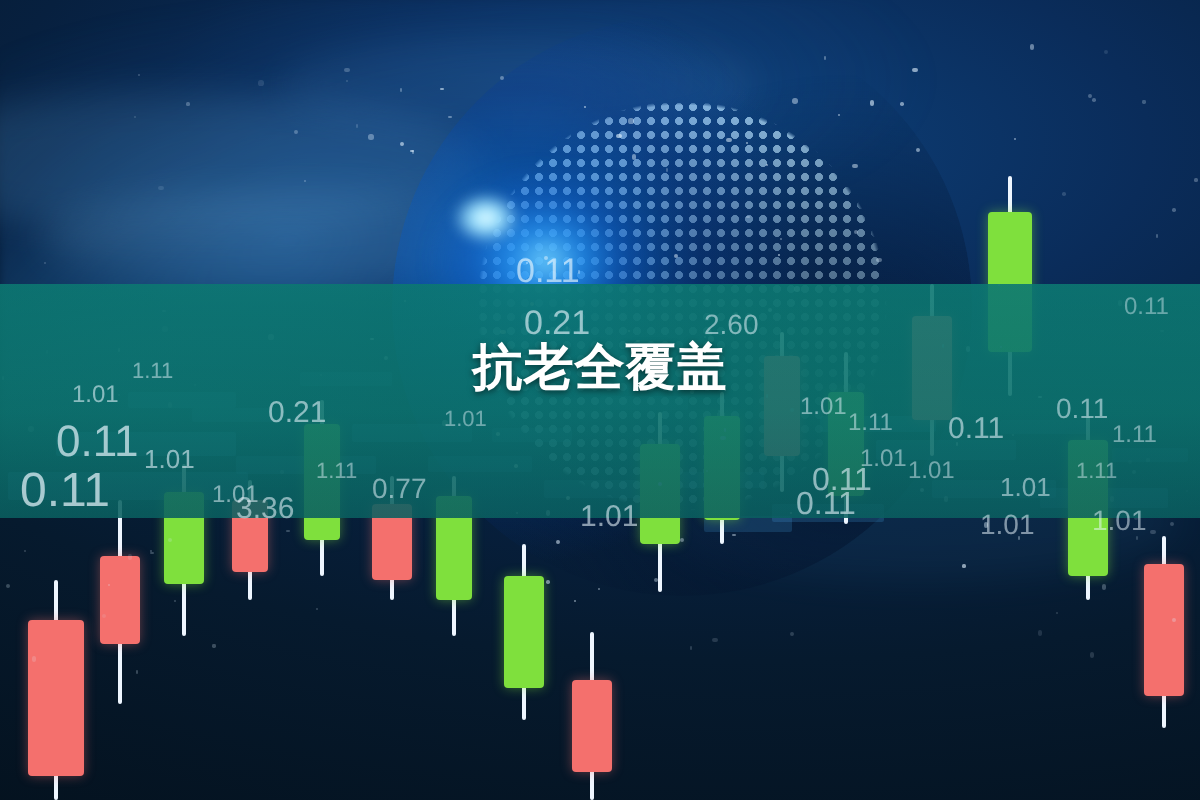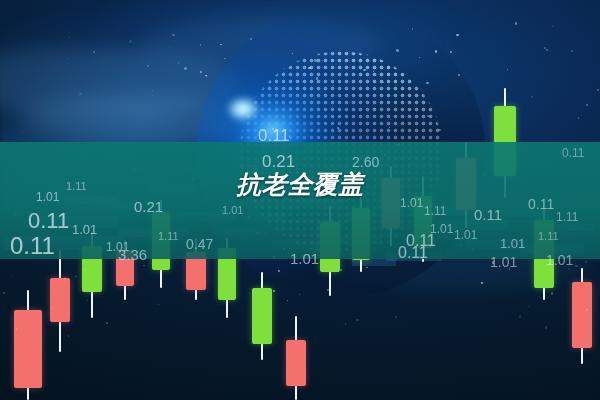--- a/index.html
+++ b/index.html
@@ -87,21 +87,21 @@
   
   .spark{position:absolute;background:rgba(225,242,255,.85);border-radius:50%;}
 
   
   #title{
     position:absolute;left:0;top:163px;width:600px;
     text-align:center;color:#ffffff;font-weight:bold;
     font-size:25px;line-height:43px;letter-spacing:.5px;
     text-shadow:0 1px 3px rgba(0,0,0,.55);
   }
-  #title .l2{display:block;font-style:italic;}
+  #title .l2{display:block;}
 </style>
 </head>
 <body>
 
 <div id="stage">
 
   <div class="layer" id="bg-base"></div>
   <div class="layer" id="bg-sweep"></div>
 
   <div class="wisp" style="left:-60px;top:46px;width:300px;height:70px;background:rgba(110,180,230,.30);"></div>
@@ -367,21 +367,21 @@
   <div class="layer" id="digits-layer">
       <div class="digit" style="left: 28px; top: 208px; font-size: 22px; opacity: 0.85;">0.11</div>
       <div class="digit" style="left: 10px; top: 232px; font-size: 24px; opacity: 0.88;">0.11</div>
       <div class="digit" style="left: 36px; top: 190px; font-size: 12px; opacity: 0.7;">1.01</div>
       <div class="digit" style="left: 66px; top: 180px; font-size: 11px; opacity: 0.6;">1.11</div>
       <div class="digit" style="left: 72px; top: 222px; font-size: 13px; opacity: 0.72;">1.01</div>
       <div class="digit" style="left: 106px; top: 240px; font-size: 12px; opacity: 0.66;">1.01</div>
       <div class="digit" style="left: 118px; top: 246px; font-size: 15px; opacity: 0.7;">3.36</div>
       <div class="digit" style="left: 134px; top: 198px; font-size: 15px; opacity: 0.72;">0.21</div>
       <div class="digit" style="left: 158px; top: 230px; font-size: 11px; opacity: 0.58;">1.11</div>
-      <div class="digit" style="left: 186px; top: 236px; font-size: 14px; opacity: 0.66;">0.47</div>
+      <div class="digit" style="left: 186px; top: 236px; font-size: 14px; opacity: 0.66;">0.77</div>
       <div class="digit" style="left: 222px; top: 204px; font-size: 11px; opacity: 0.55;">1.01</div>
       <div class="digit" style="left: 258px; top: 126px; font-size: 17px; opacity: 0.8;">0.11</div>
       <div class="digit" style="left: 262px; top: 152px; font-size: 17px; opacity: 0.78;">0.21</div>
       <div class="digit" style="left: 352px; top: 154px; font-size: 14px; opacity: 0.66;">2.60</div>
       <div class="digit" style="left: 290px; top: 250px; font-size: 15px; opacity: 0.72;">1.01</div>
       <div class="digit" style="left: 400px; top: 196px; font-size: 12px; opacity: 0.62;">1.01</div>
       <div class="digit" style="left: 424px; top: 204px; font-size: 12px; opacity: 0.6;">1.11</div>
       <div class="digit" style="left: 430px; top: 222px; font-size: 12px; opacity: 0.6;">1.01</div>
       <div class="digit" style="left: 406px; top: 232px; font-size: 16px; opacity: 0.74;">0.11</div>
       <div class="digit" style="left: 398px; top: 244px; font-size: 16px; opacity: 0.74;">0.11</div>

